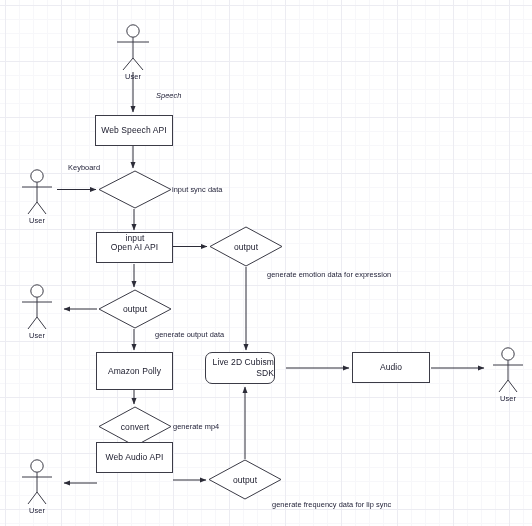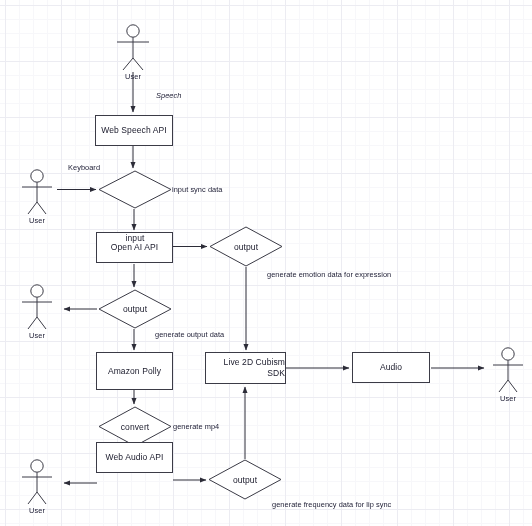--- a/index.html
+++ b/index.html
@@ -157,21 +157,21 @@
   </div>
 
   <div class="node-box" style="left:96px; top:232px; width:77px; height:31px;">
     <span>Open AI API</span>
   </div>
 
   <div class="node-box" style="left:96px; top:352px; width:77px; height:38px;">
     <span>Amazon Polly</span>
   </div>
 
-  <div class="node-box" style="left:205px; top:352px; width:81px; height:32px;">
+  <div class="node-box" style="left:205px; top:352px; width:70px; height:32px;border-radius:7px;">
     <span>Live 2D Cubism SDK</span>
   </div>
 
   <div class="node-box" style="left:352px; top:352px; width:78px; height:31px;">
     <span>Audio</span>
   </div>
 
   <div class="node-box" style="left:96px; top:442px; width:77px; height:31px;">
     <span>Web Audio API</span>
   </div>

